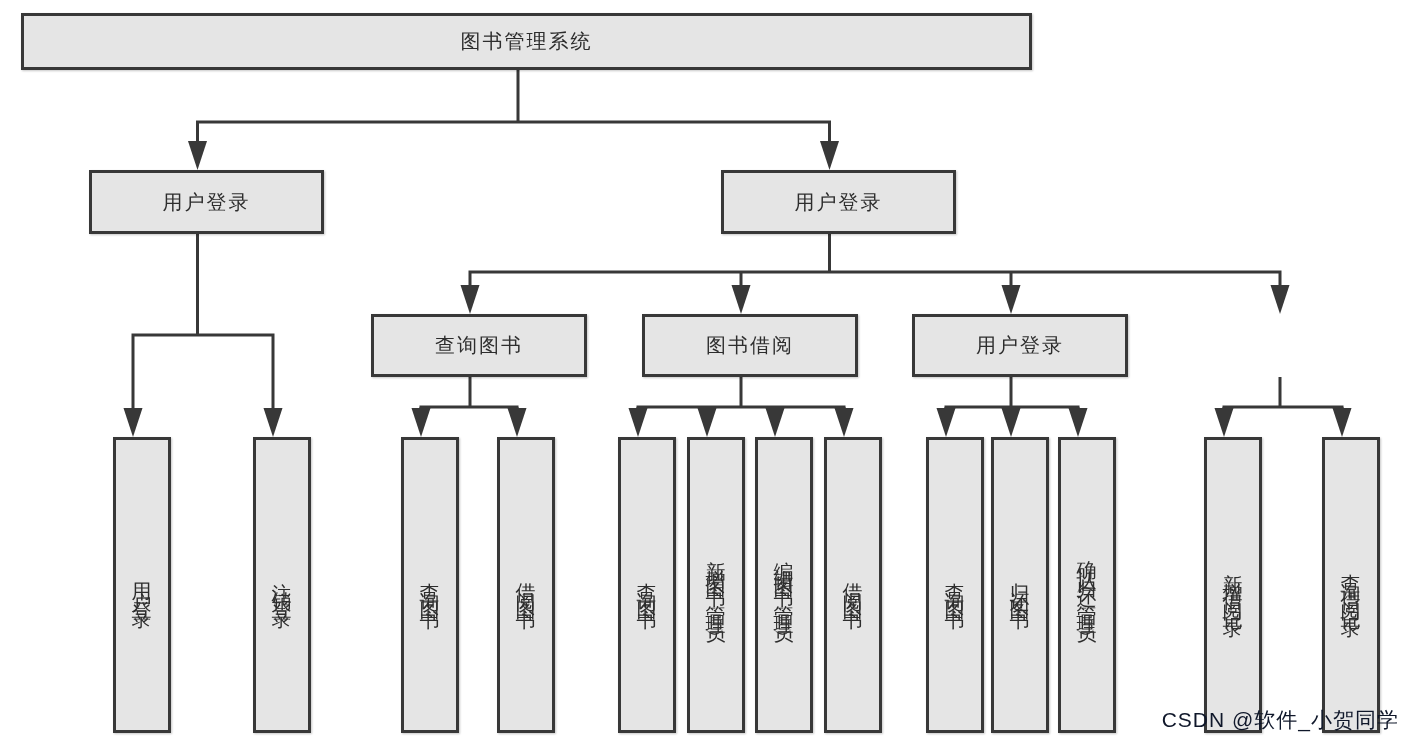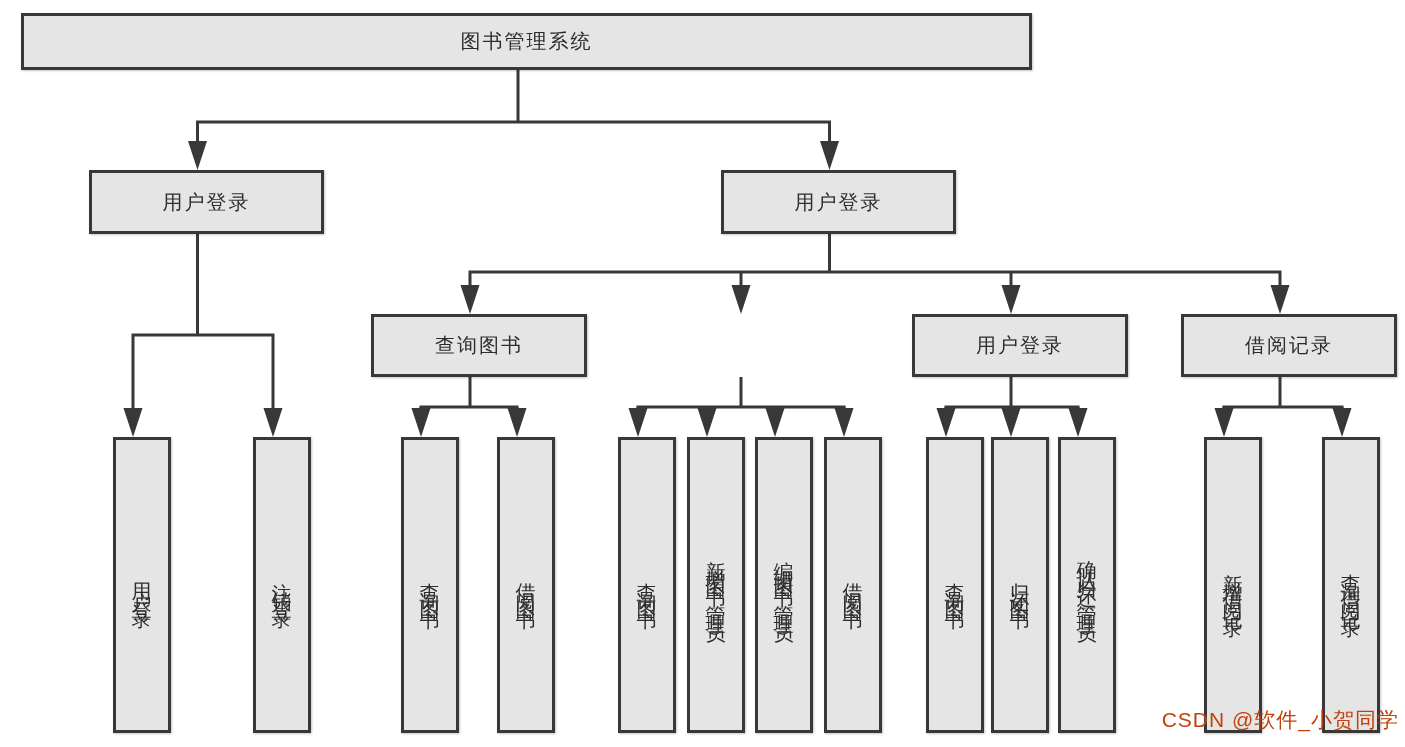--- a/index.html
+++ b/index.html
@@ -44,21 +44,21 @@
     letter-spacing: 9px;
     color: #2d2d2d;
   }
   #watermark {
     position: absolute;
     right: 6px;
     top: 706px;
     z-index: 3;
     font-size: 21px;
     letter-spacing: 1px;
-    color: #c2410c;
+    color: #0f172a;
     white-space: nowrap;
   }
 </style>
 </head>
 <body>
 
 <div id="stage">
 
   <svg id="connectors" viewBox="0 0 1405 747" xmlns="http://www.w3.org/2000/svg">
     <g stroke="#383838" stroke-width="3" fill="none">
@@ -97,22 +97,22 @@
       <polygon points="1332.5,408 1351.5,408 1342,437"></polygon>
     </g>
   </svg>
 
   <div class="node h-node" style="left:12px; top:13px; width:1011px; height:57px">图书管理系统</div>
 
   <div class="node h-node" style="left:80px; top:170px; width:235px; height:64px">用户登录</div>
   <div class="node h-node" style="left:712px; top:170px; width:235px; height:64px">用户登录</div>
 
   <div class="node h-node" style="left:362px; top:314px; width:216px; height:63px">查询图书</div>
+  <div class="node h-node" style="left:633px; top:314px; width:216px; height:63px">图书借阅</div>
   <div class="node h-node" style="left:903px; top:314px; width:216px; height:63px">用户登录</div>
-  <div class="node h-node" style="left:1172px; top:314px; width:216px; height:63px">借阅记录</div>
 
   <div class="node v-node" style="left:104px; top:437px; width:58px; height:296px">
     <span class="vtext">用户登录</span>
   </div>
   <div class="node v-node" style="left:244px; top:437px; width:58px; height:296px">
     <span class="vtext">注销登录</span>
   </div>
 
   <div class="node v-node" style="left:392px; top:437px; width:58px; height:296px">
     <span class="vtext">查询图书</span>

